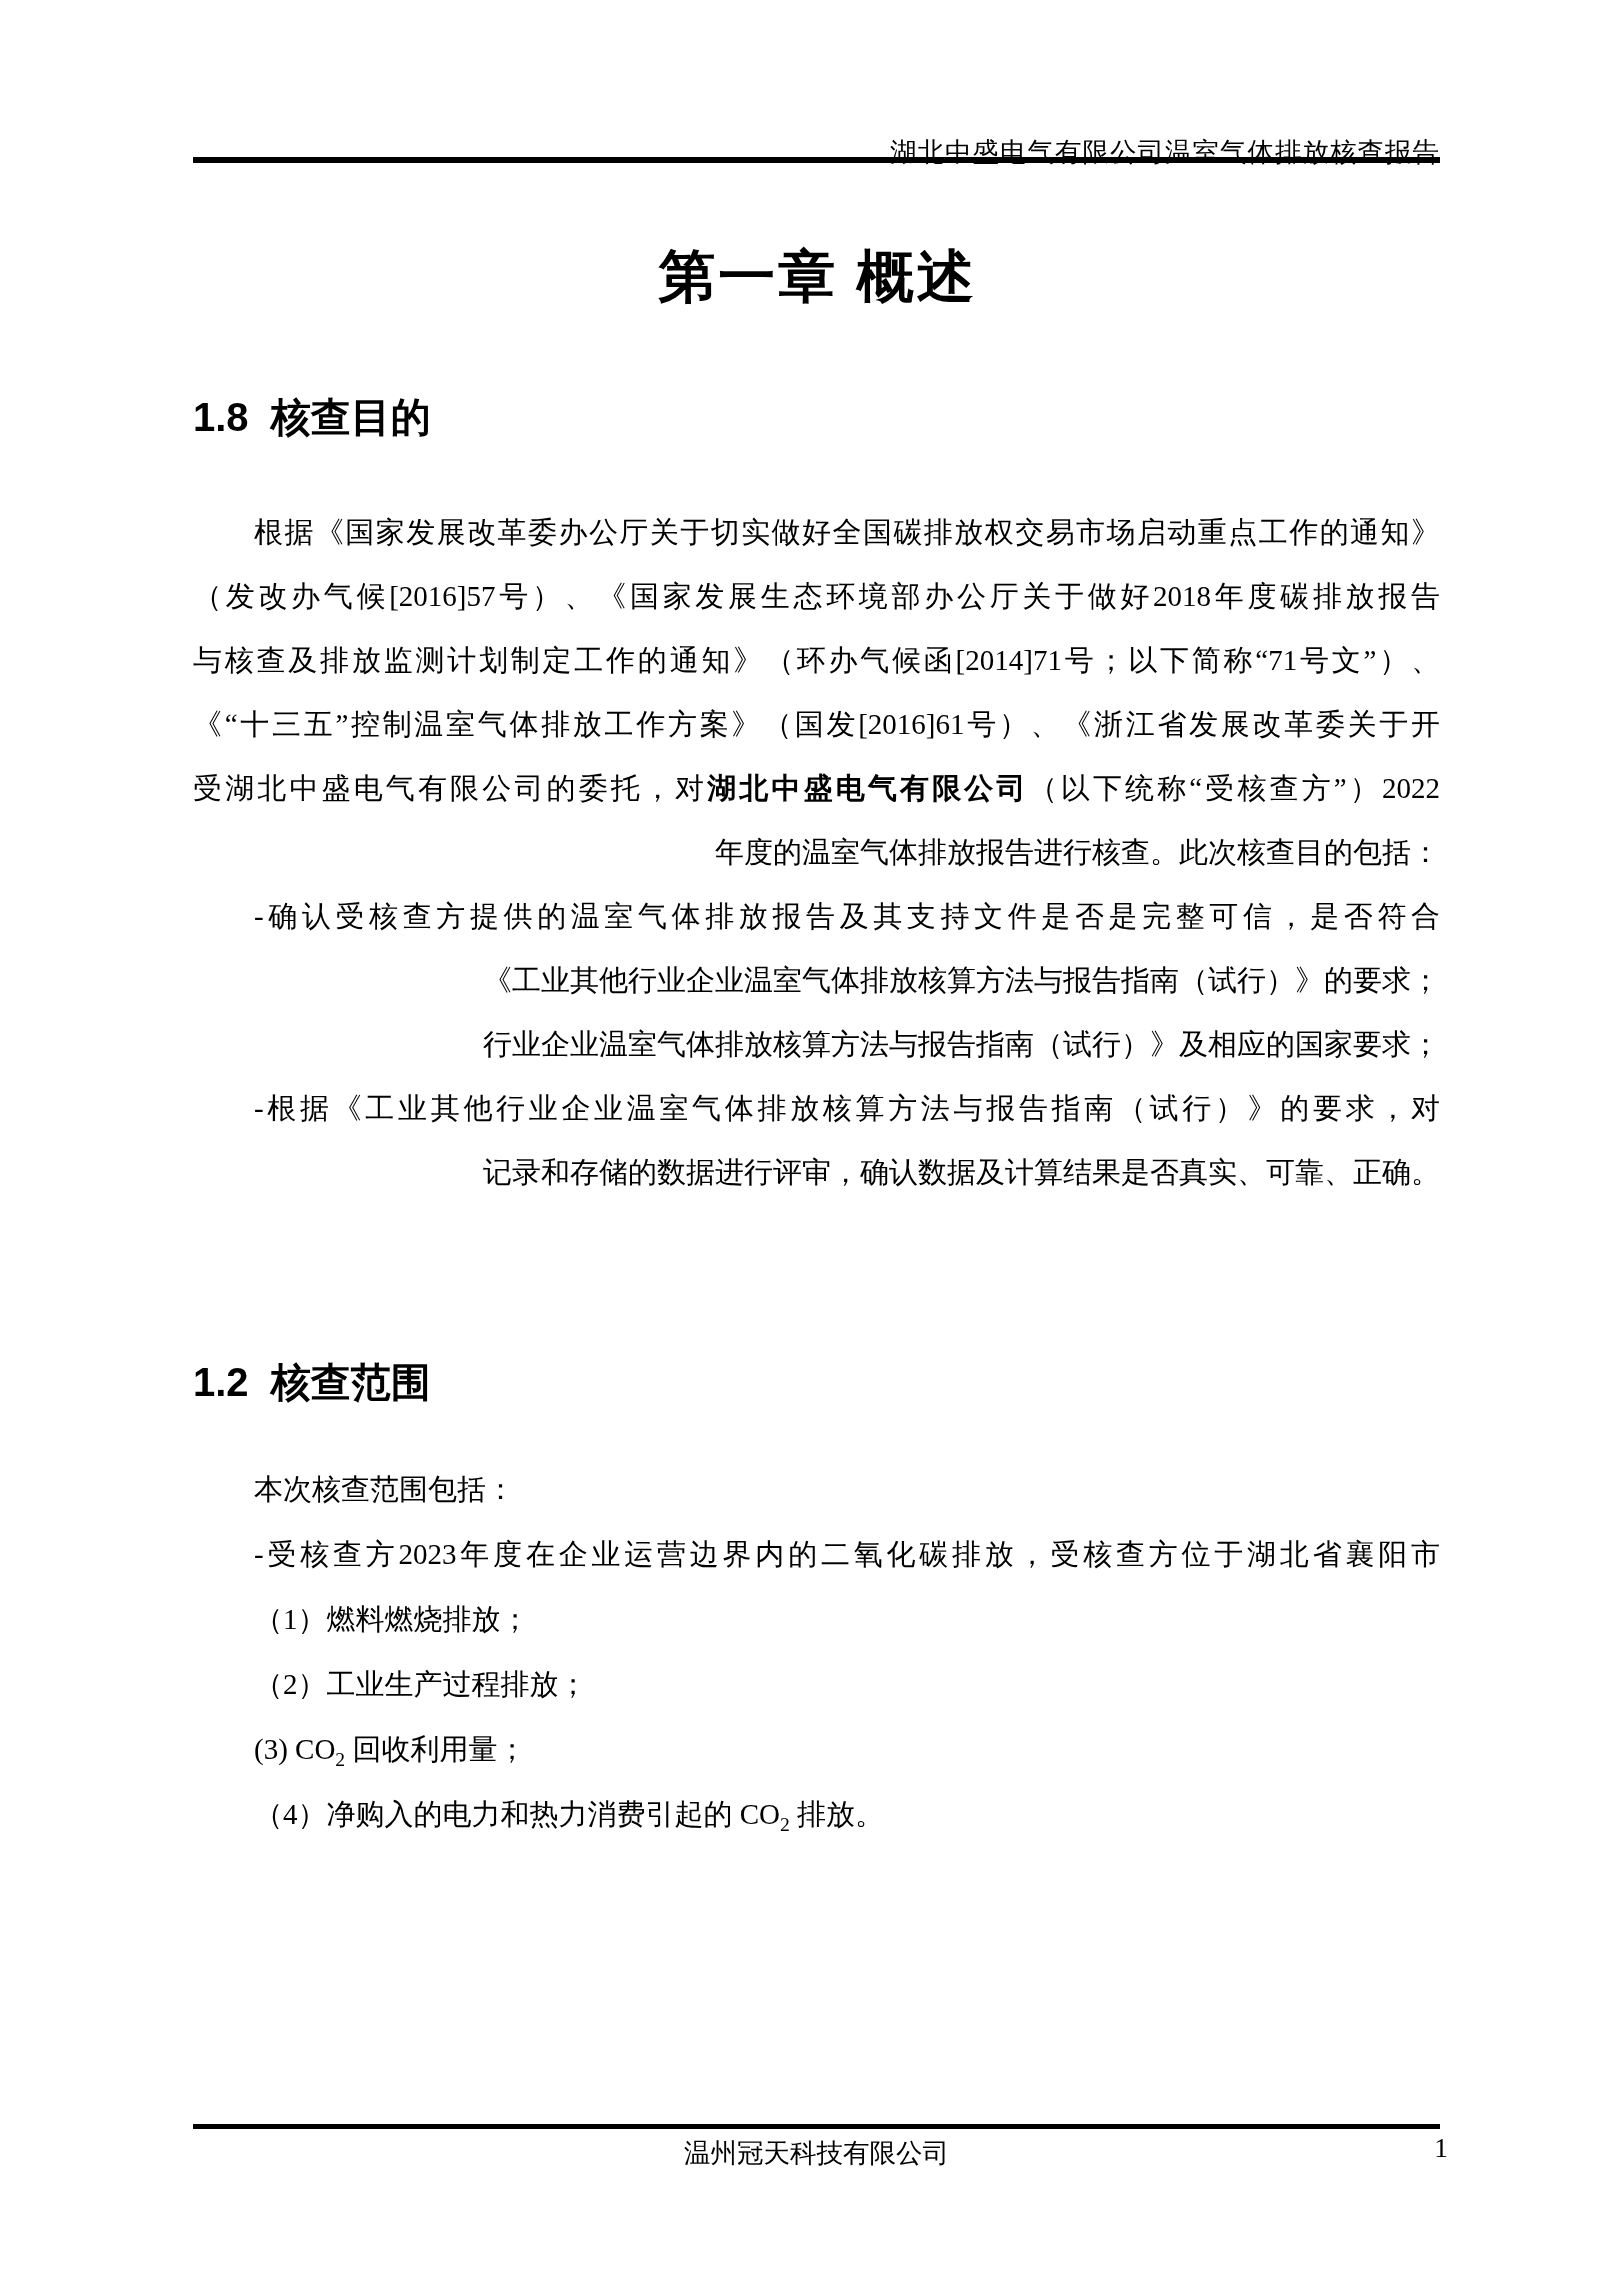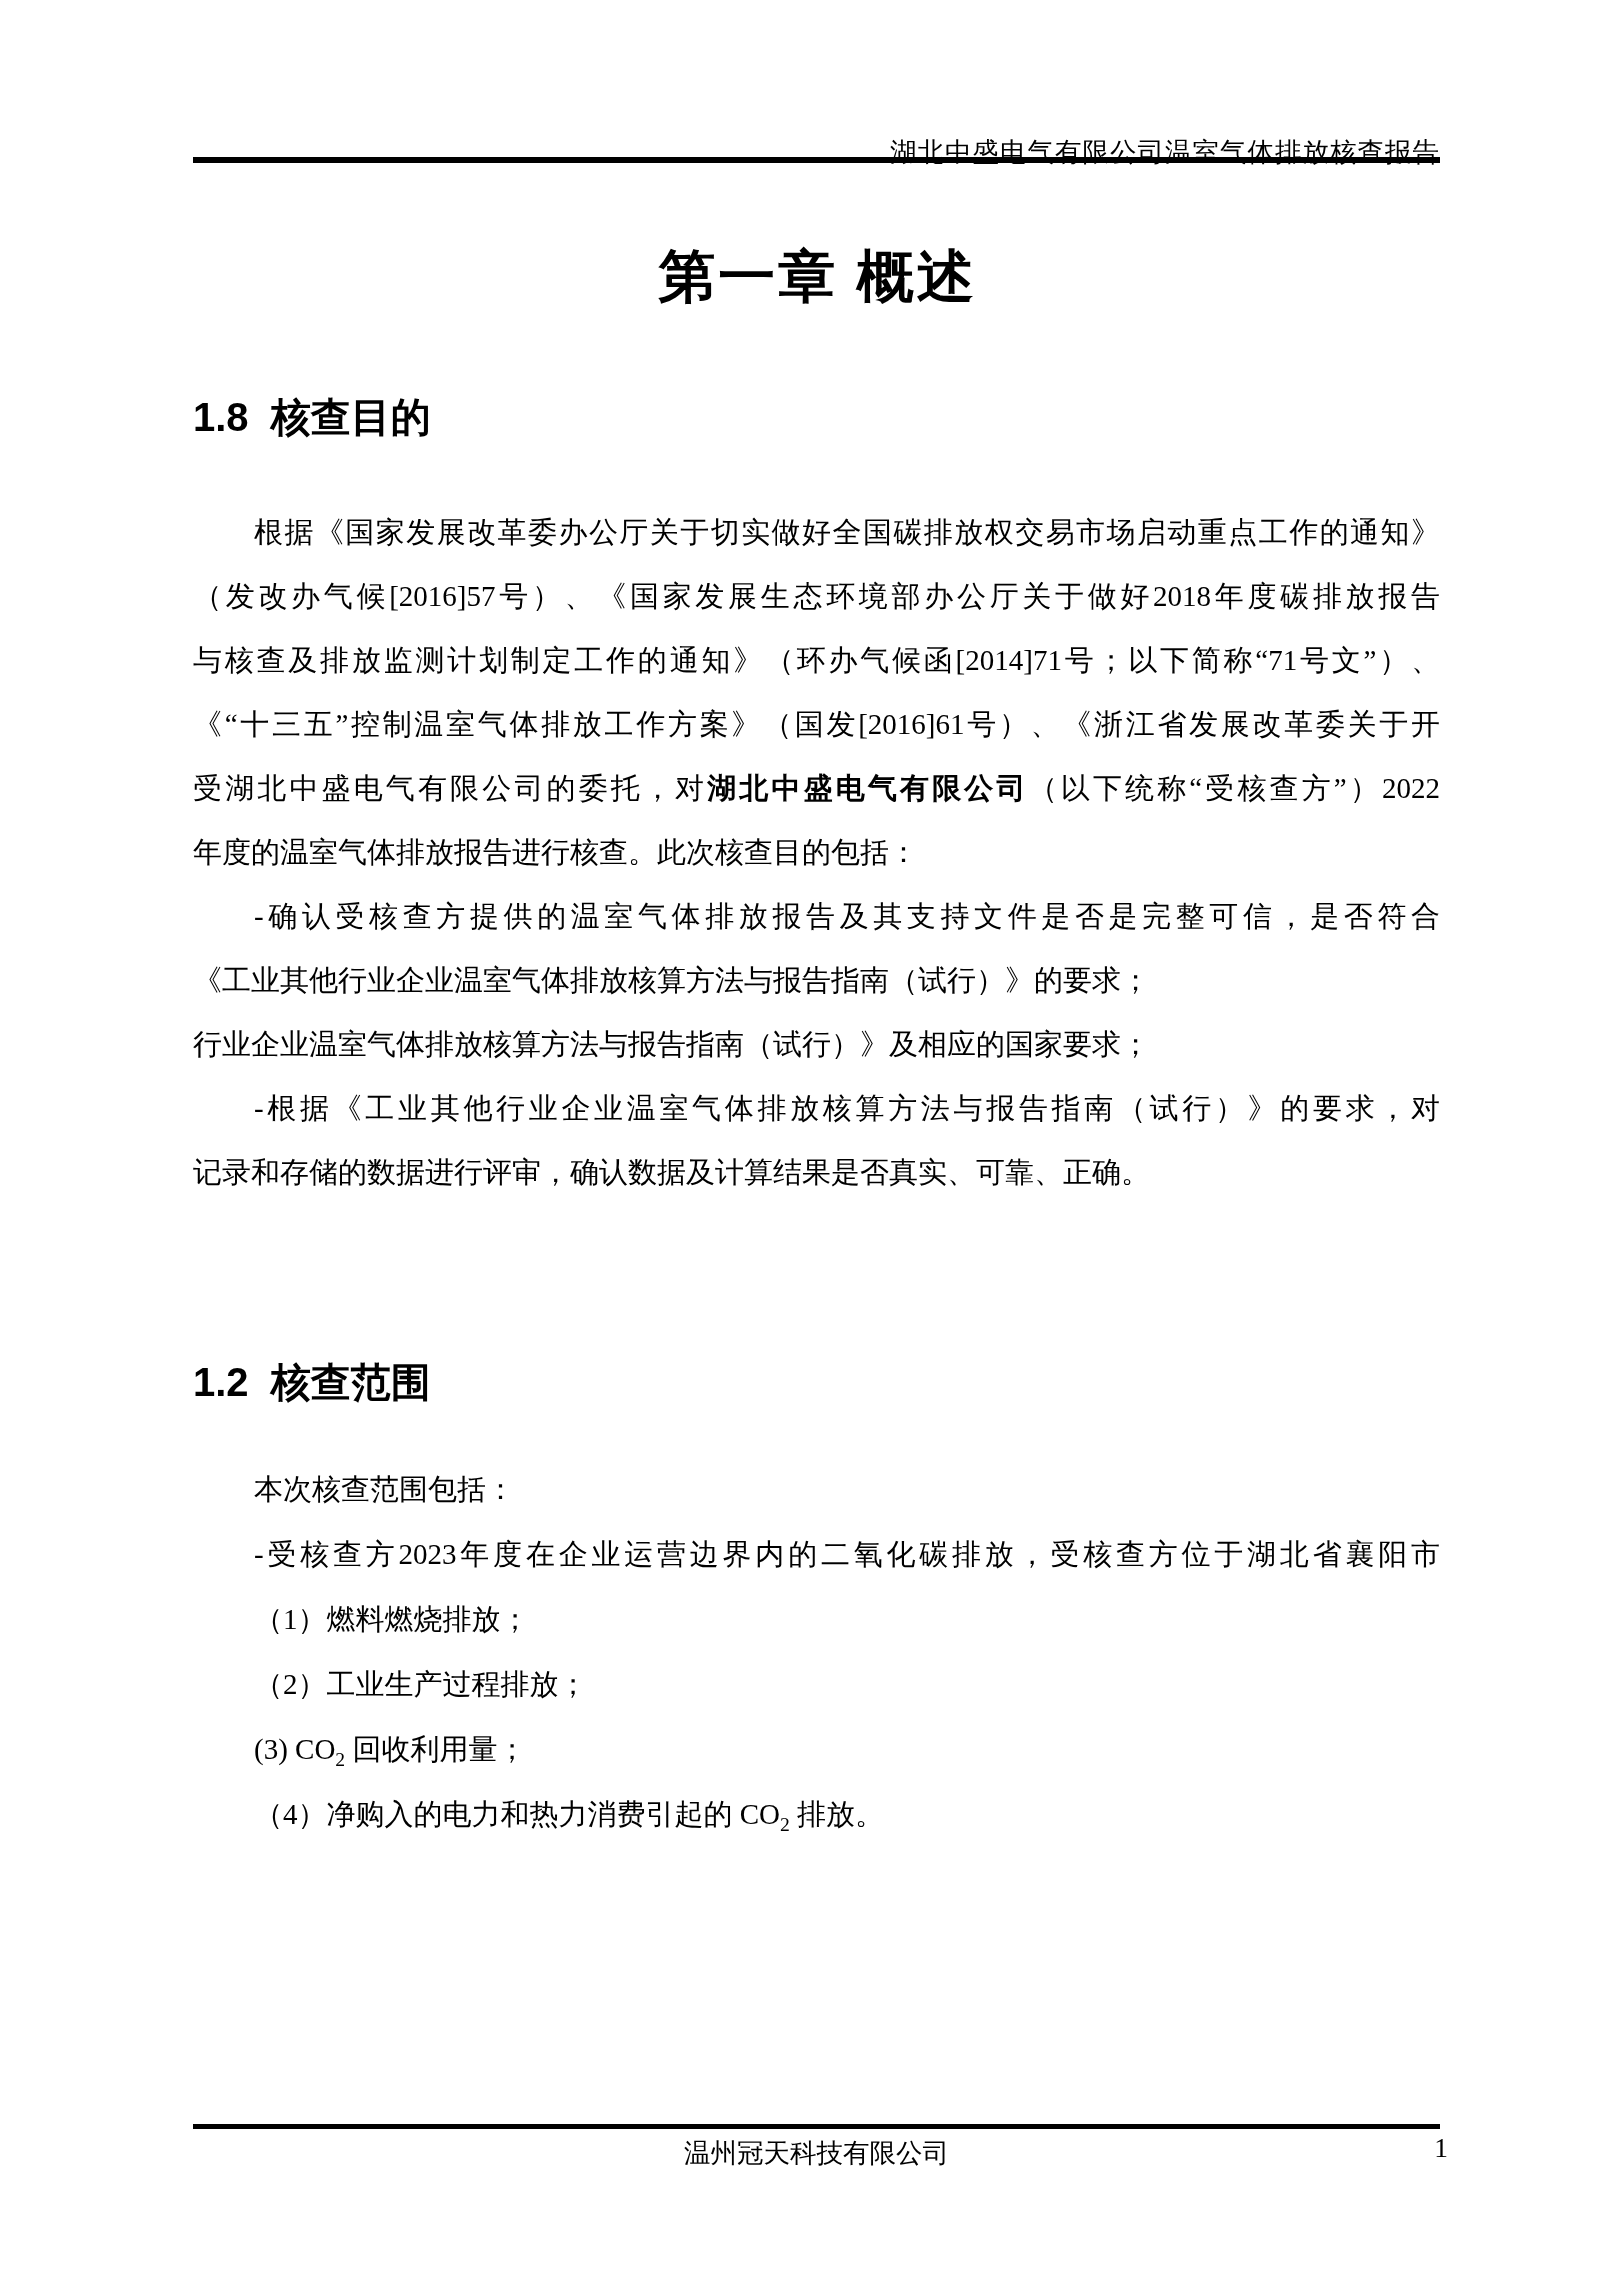--- a/index.html
+++ b/index.html
@@ -25,21 +25,21 @@
   .h2 {
     position:absolute; left:193px; font-size:40px; font-weight:bold;
     font-family:"Liberation Sans","DejaVu Sans",sans-serif; white-space:pre;
   }
   #h21 { top:390px; }
   #h22 { top:1355px; }
   .lines { position:absolute; left:193px; width:1247px; }
   #lines1 { top:500px; }
   #lines2 { top:1457px; }
   .line { font-size:29px; overflow:hidden; }
-  #lines1 .line { height:64px; line-height:64px; }
+  #lines1 .line { height:64px; line-height:64px;text-align:right; }
   #lines2 .line { height:65px; line-height:65px; }
   .line.j { text-align:justify; text-align-last:justify; }
   .line.ind { text-indent:61px; }
   .b { font-weight:bold; }
   .s { font-size:19.6px; vertical-align:-6.9px; }
   .frule {
     position:absolute; top:2124px; left:193px; width:1247px; height:4.9px;
     background:#000;
   }
   .ftr {

